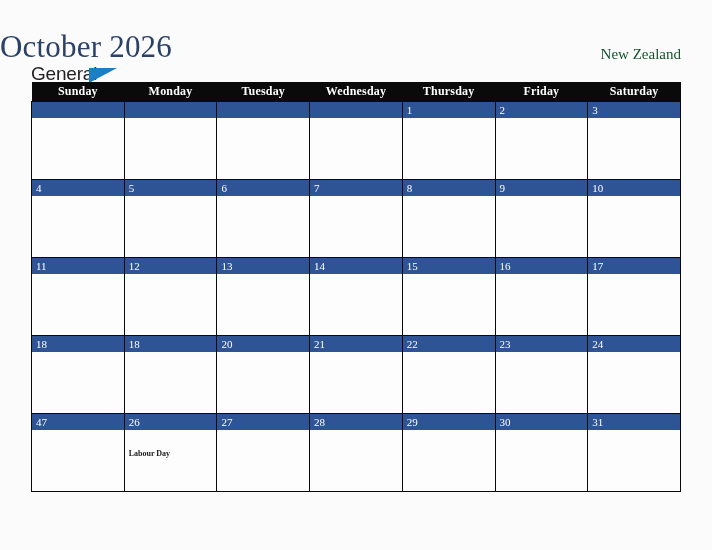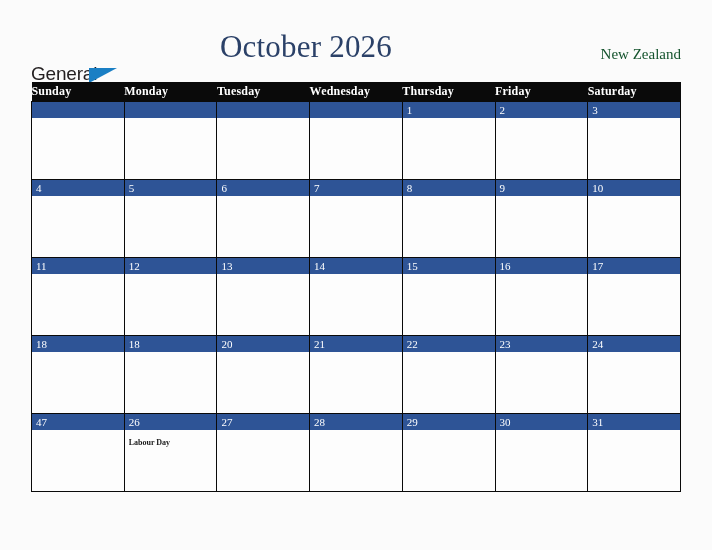--- a/index.html
+++ b/index.html
@@ -66,21 +66,20 @@
     white-space: nowrap;
     text-align: right;
   }
 
   
   .cal-title {
     position: absolute;
     left: 0;
     top: 29px;
     width: 612px;
-    text-align: center;
     font-size: 31px;
     color: #2b4168;
     font-weight: normal;
     line-height: 36px;
     letter-spacing: 0.2px;
   }
 
   
   .cal-country {
     position: absolute;
@@ -105,21 +104,21 @@
     padding: 0;
     margin: 0;
   }
   .dow-row th {
     background: #0a0a0a;
     color: #ffffff;
     font-size: 12px;
     font-weight: bold;
     height: 19px;
     line-height: 19px;
-    text-align: left;
+    text-align: center;
     border: none;
     letter-spacing: 0.2px;
   }
   .week-row td {
     width: 92.85px;
     height: 77px;
     vertical-align: top;
     background: #fdfdfd;
     border-left: 1px solid #0a0a0a;
     border-right: 1px solid #0a0a0a;
@@ -137,21 +136,21 @@
     font-size: 11px;
     padding-left: 4px;
     box-sizing: border-box;
     overflow: hidden;
     white-space: nowrap;
   }
   .daybar.empty {
     color: transparent;
   }
   .events {
-    padding: 7px 3px 0 4px;
+    padding: 18px 3px 0 4px;
     box-sizing: border-box;
   }
   .event {
     font-size: 8px;
     line-height: 11px;
     color: #1a1a1a;
     font-weight: bold;
     white-space: nowrap;
     overflow: hidden;
   }

